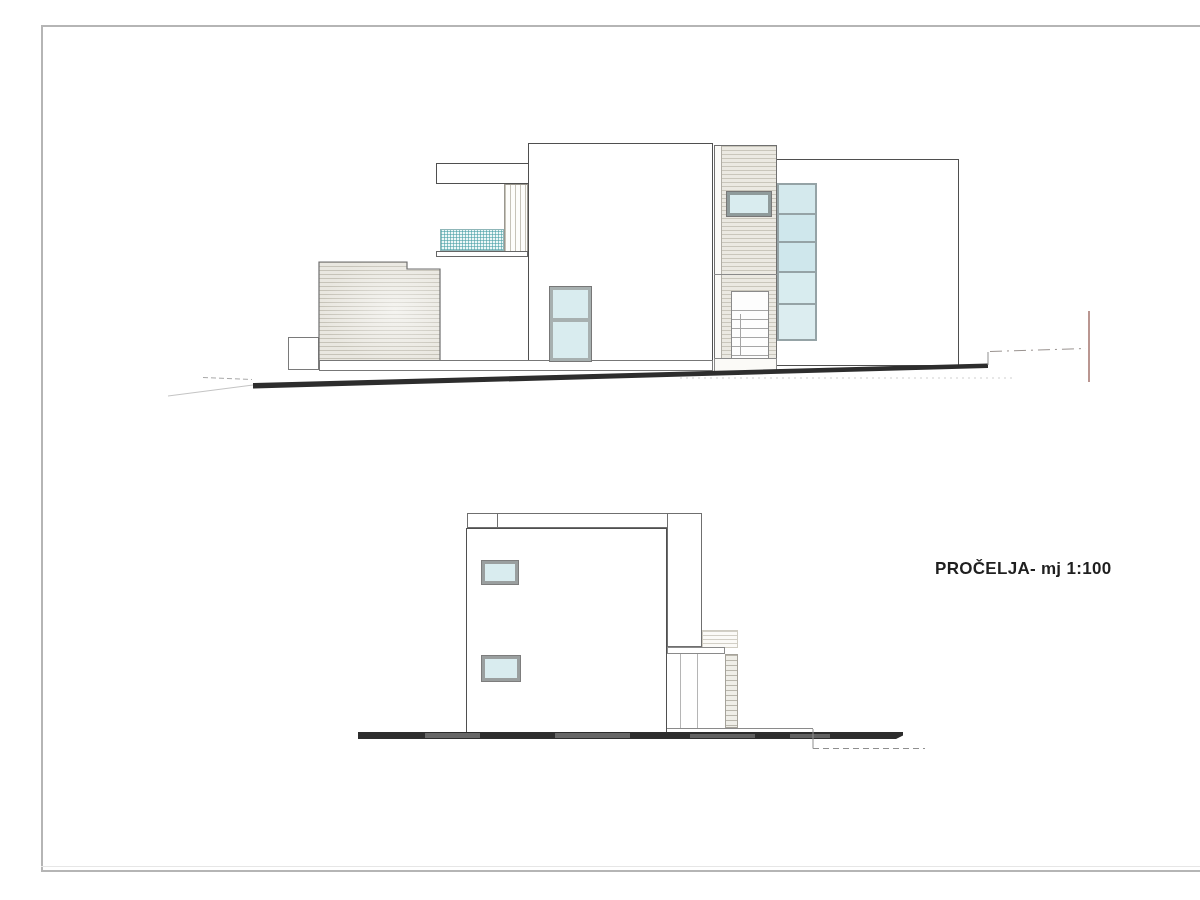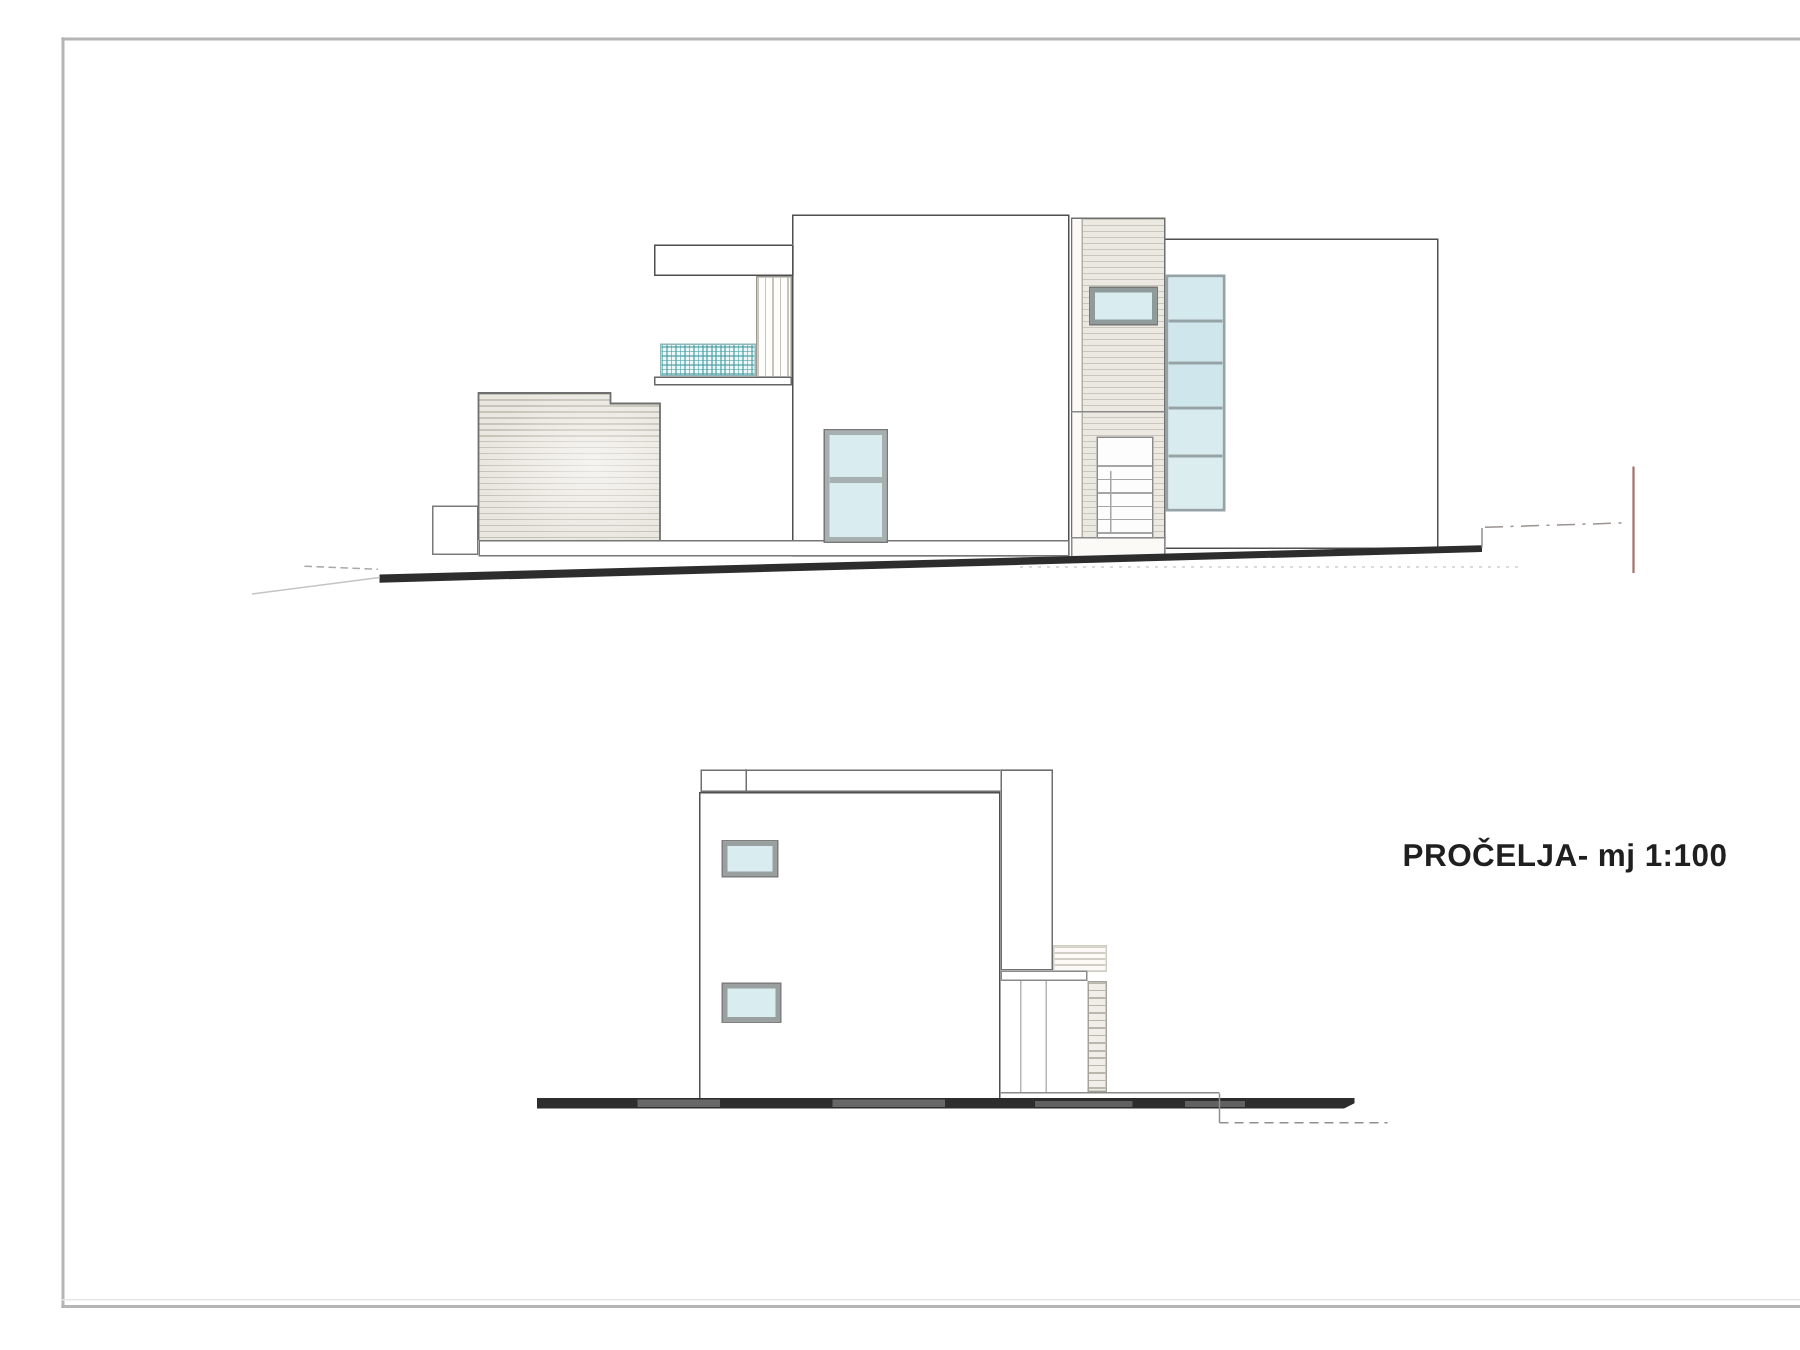--- a/index.html
+++ b/index.html
@@ -73,21 +73,21 @@
   .stair-hatch2{left:725px;top:654px;width:13px;height:74px;
     background:repeating-linear-gradient(180deg,#b9b6ac 0 1px,#efeee8 1px 5px);
     border:1px solid #a5a29a;}
   .terrace-line2{left:667px;top:728px;width:146px;height:1px;background:#8a8a8a;}
   .box-main2{left:466px;top:528px;width:201px;height:207px;background:#fff;
     border:1.5px solid var(--outline-dark,#4f4f4f);}
   .win-b{background:var(--glass-fill,#d9ecef);border:3px solid #9a9f9f;outline:1px solid #7d7d7d;}
   .win-b-upper{left:482px;top:561px;width:36px;height:23px;}
   .win-b-lower{left:482px;top:656px;width:38px;height:25px;}
 
-  .drawing-title{left:935px;top:559px;font-size:21px;font-weight:600;
+  .drawing-title{left:935px;top:559px;font-size:17px;font-weight:600;
     color:var(--text,#1f1f1f);letter-spacing:.3px;white-space:nowrap;}
 
   .lines-svg{left:0;top:0;width:1200px;height:900px;pointer-events:none;}
 </style>
 </head>
 <body>
 
 <div id="canvas">
 
   <div class="abs page-frame"></div>

